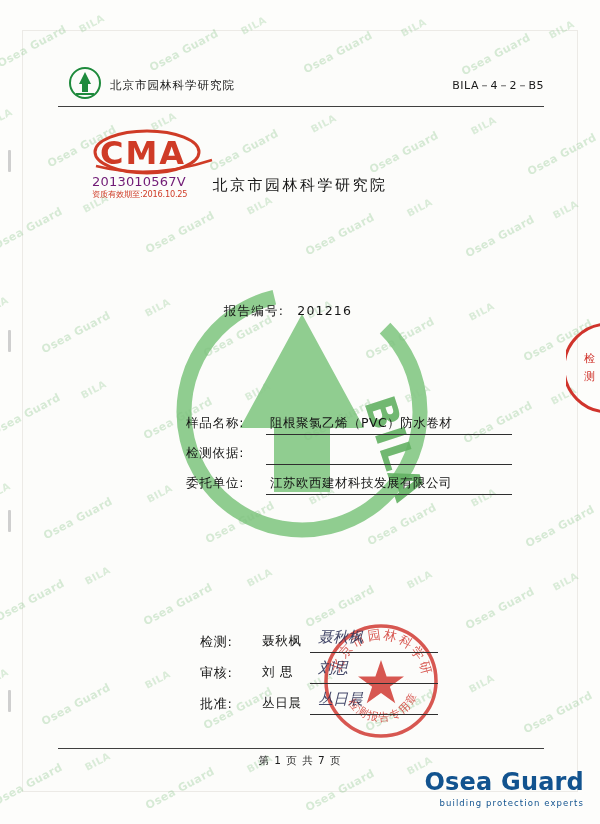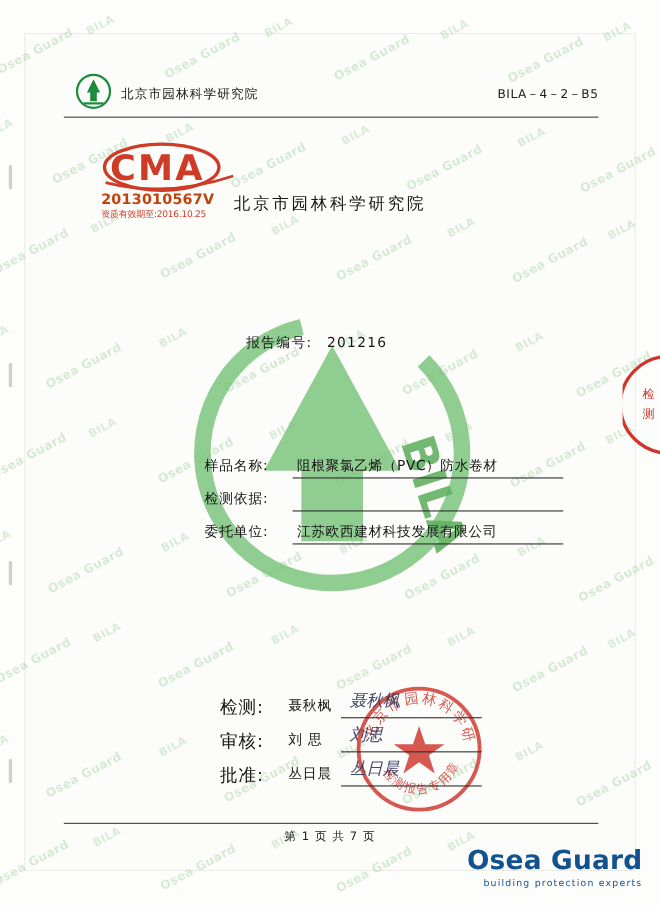--- a/index.html
+++ b/index.html
@@ -68,21 +68,21 @@
   #hdr-rule{
     position:absolute;left:0;top:40px;width:486px;height:1px;background:#3f3f3f;
   }
 
   
   #ma{
     position:absolute;left:92px;top:128px;width:126px;height:72px;
   }
   #ma-no{
     position:absolute;left:0;top:46px;width:126px;
-    color:#c2410c;font-size:13px;font-weight:bold;letter-spacing:.2px;
+    color:#701a75;font-size:13px;font-weight:normal;letter-spacing:.2px;
     text-align:left;
   }
   #ma-valid{
     position:absolute;left:0;top:61px;width:136px;
     color:#cf3b26;font-size:8.2px;letter-spacing:-.2px;
   }
 
   
   #org2{
     position:absolute;left:0;top:176px;width:600px;
@@ -123,21 +123,21 @@
   }
   .fld.wide .fld-rule{width:246px;}
 
   
   #sigs{
     position:absolute;left:200px;top:630px;width:300px;
   }
   .sig{position:relative;height:31px;}
   .sig-label{
     position:absolute;left:0;top:3px;
-    font-size:16px;color:#141414;letter-spacing:.8px;
+    font-size:13px;color:#141414;letter-spacing:.8px;
   }
   .sig-name{
     position:absolute;left:62px;top:3px;
     font-size:12.5px;color:#141414;letter-spacing:.8px;
   }
   .sig-hand{
     position:absolute;left:118px;top:-2px;
     font-size:15px;color:#2a2f55;
     font-family:"DejaVu Serif","Liberation Serif",serif;
     font-style:italic;

